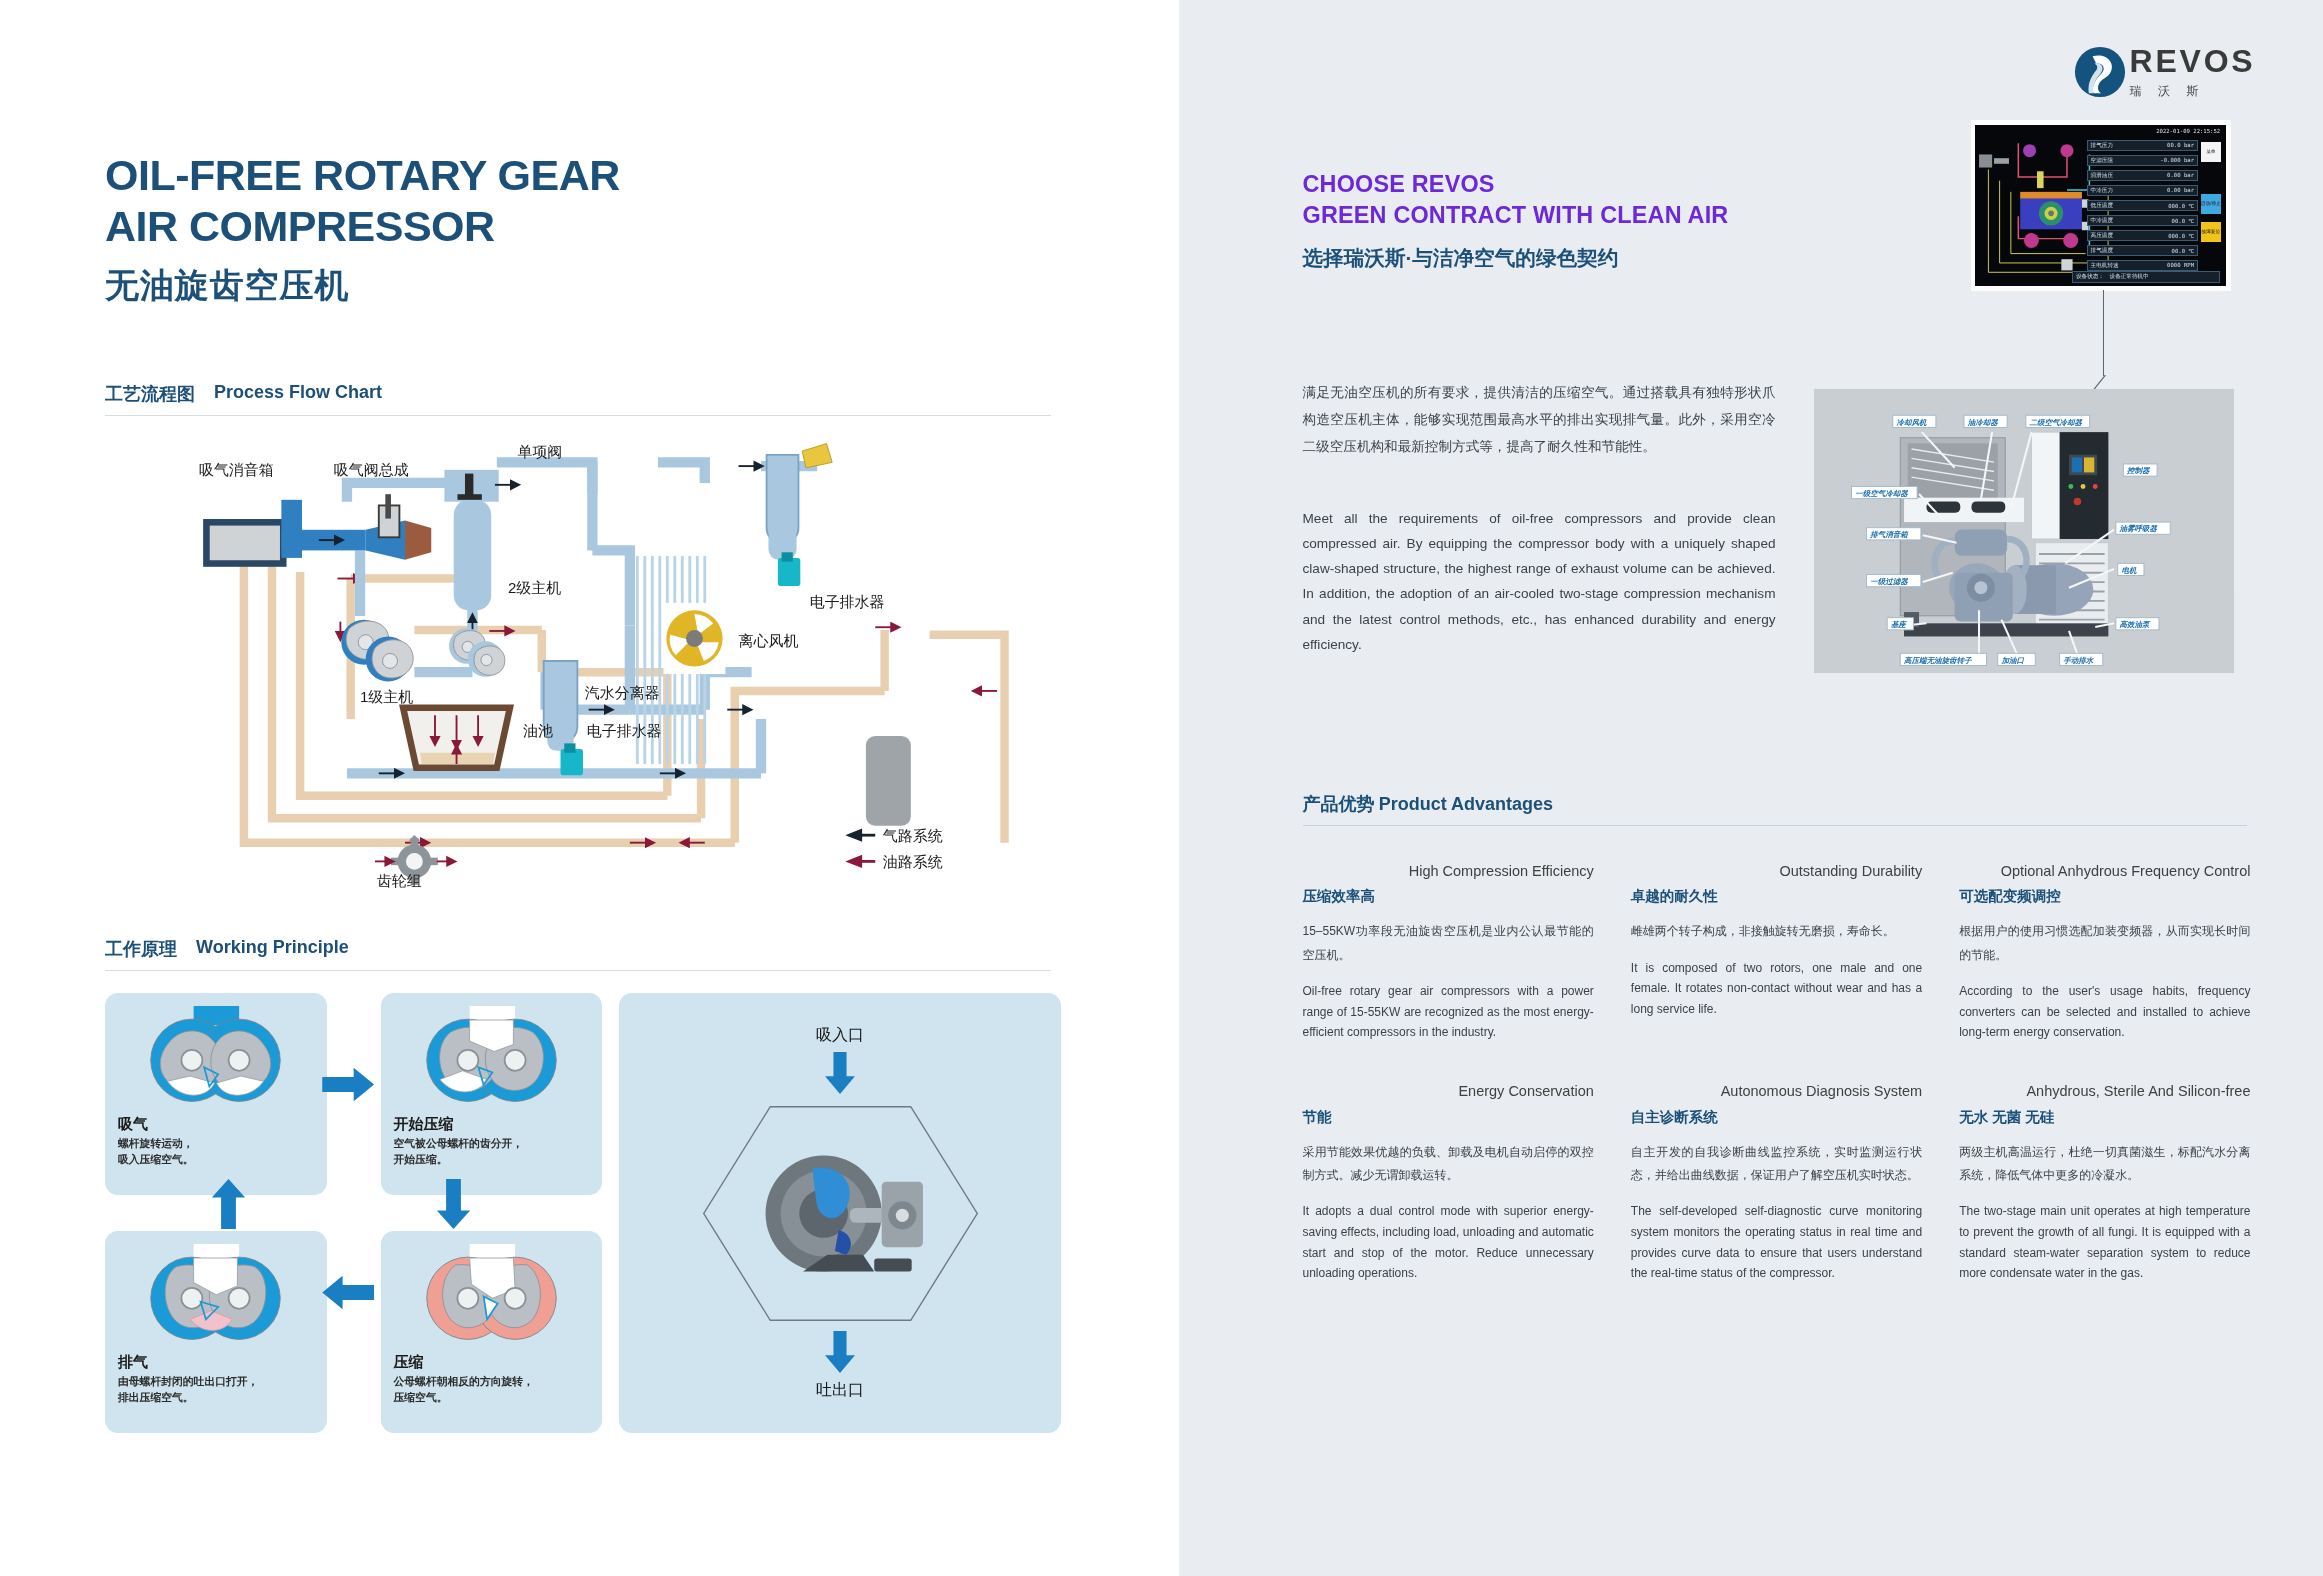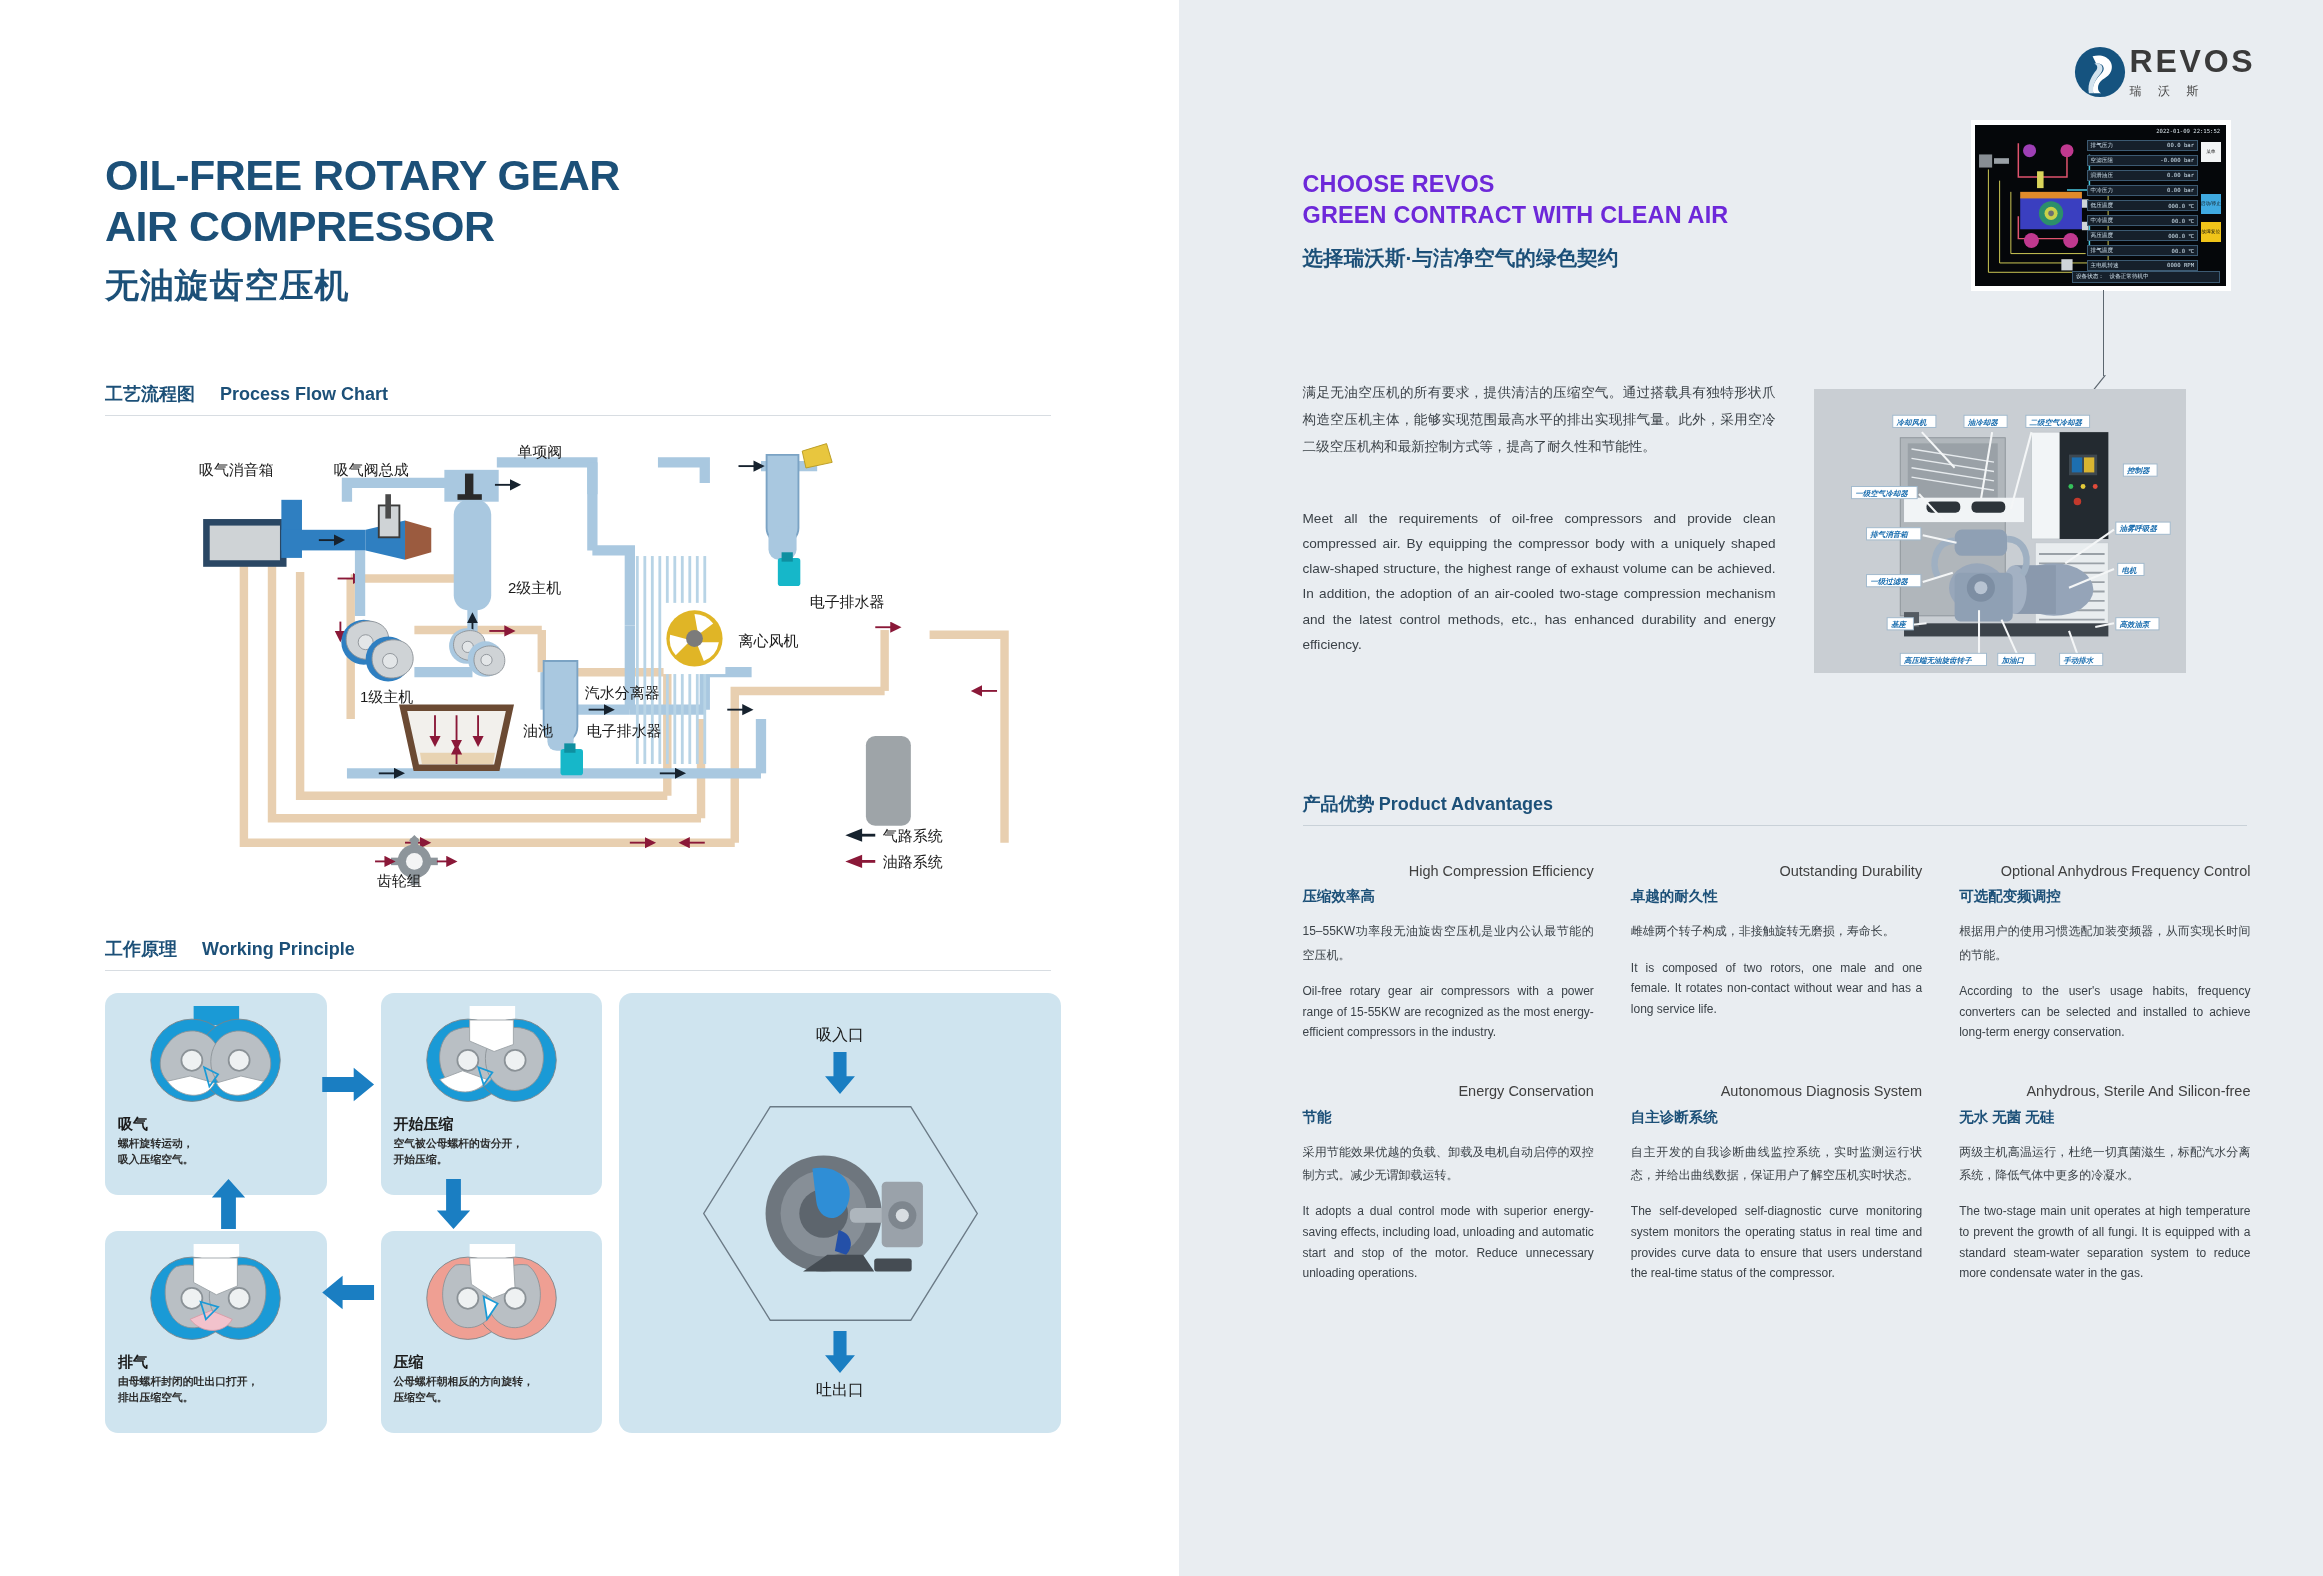--- a/index.html
+++ b/index.html
@@ -19,21 +19,21 @@
   .title-en {
     font-size: 43px; font-weight: 700; color: #1c5078;
     letter-spacing: -0.5px; line-height: 1.18;
   }
   .title-cn {
     font-size: 34px; font-weight: 700; color: #1c5078;
     margin-top: 11.2px; letter-spacing: 0.9px;
   }
 
   .section-head { position: absolute; left: 105px; width: 956px; }
-  .section-head .sh-row { display: flex; align-items: center; gap: 25px; }
+  .section-head .sh-row { display: flex; align-items: flex-start; gap: 19px; }
   .sh-cn { font-size: 18px; font-weight: 700; color: #1c5078; }
   .sh-en { font-size: 18px; font-weight: 700; color: #1c5078; }
   .sh-rule { margin-top: 9.4px; height: 0.9px; background: #d8dde2; width: 946px; }
 
   
   .flow-wrap { position: absolute; left: 105px; top: 438px; width: 956px; height: 459px; }
   .wp-wrap  { position: absolute; left: 105px; top: 993px; width: 956px; height: 440px; }
 
   .wp-grid { display: flex; gap: 17px; height: 100%; }
   .wp-left { width: 497px; display: grid; grid-template-columns: 1fr 1fr; grid-template-rows: 1fr 1fr;
@@ -82,21 +82,21 @@
     position: absolute; left: 124px; top: 862px; width: 948px;
     display: grid; grid-template-columns: 1fr 1fr 1fr; column-gap: 37px; row-gap: 39px;
   }
   .adv-en { font-size: 14.5px; color: #404040; font-weight: 400; line-height: 1.3; text-align: right; }
   .adv-cn { font-size: 14.5px; color: #1c5078; font-weight: 700; margin-top: 6.6px; }
   .adv-body-cn { font-size: 12px; color: #3b4248; line-height: 1.95; margin-top: 14px; text-align: justify; }
   .adv-body-en { font-size: 12px; color: #3b4248; line-height: 1.72; margin-top: 14px; text-align: justify; }
 
   
   .photo-box {
-    position: absolute; left: 635px; top: 389px; width: 372px; height: 284px;
+    position: absolute; left: 635px; top: 389px; width: 420px; height: 284px;
     background: linear-gradient(160deg,#d8dde2 0%,#c3c9cf 45%,#b5bbc1 100%);
     overflow: hidden;
   }
   .hmi {
     position: absolute; left: 792px; top: 120px; width: 260px; height: 171px;
     background: #ffffff; padding: 4.7px;
   }
   .hmi-inner { width: 100%; height: 100%; background: #05070a; position: relative; overflow: hidden; }
   .hmi-date { position: absolute; right: 5.6px; top: 3.7px; font-size: 5.6px; color: #d9e3ea; font-family: "DejaVu Sans Mono", monospace;}
   .hmi-row {

